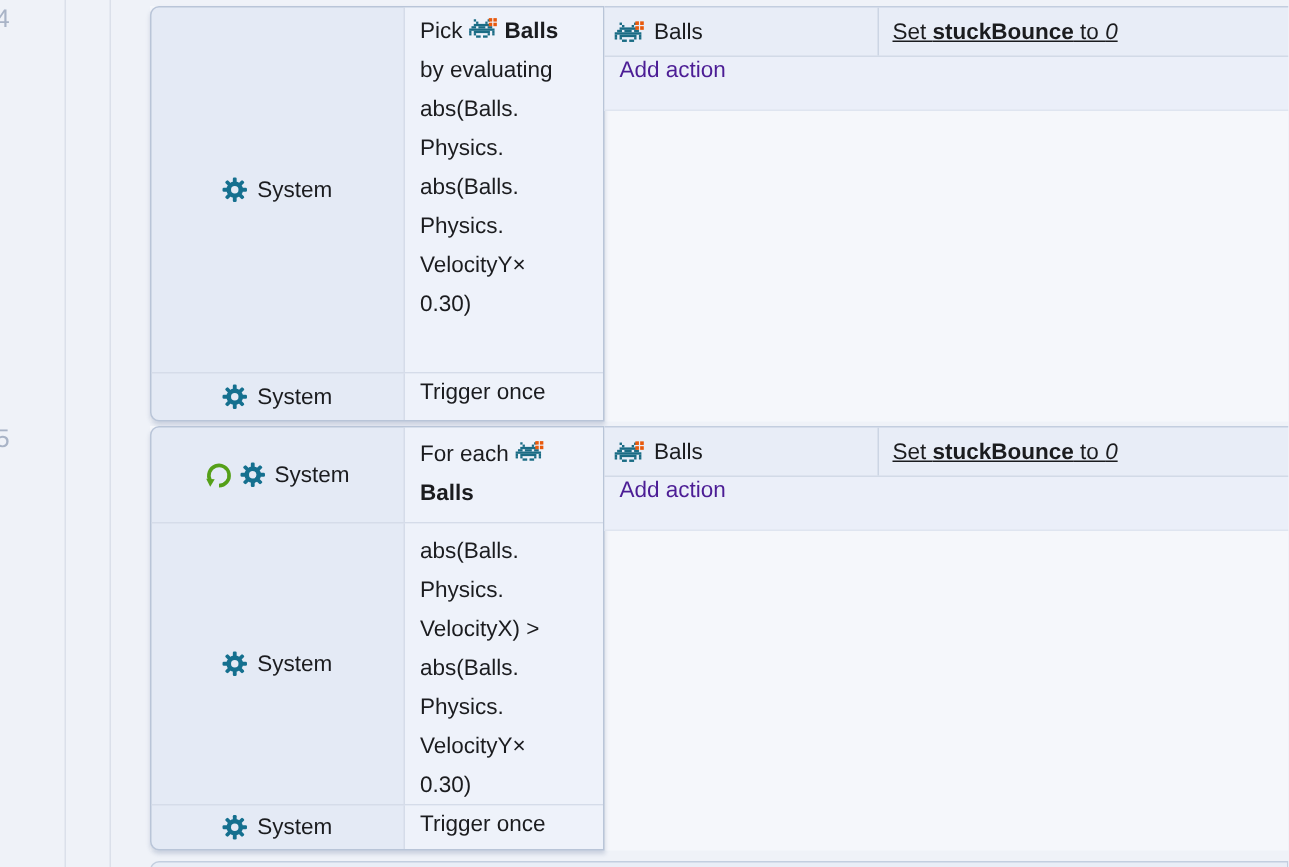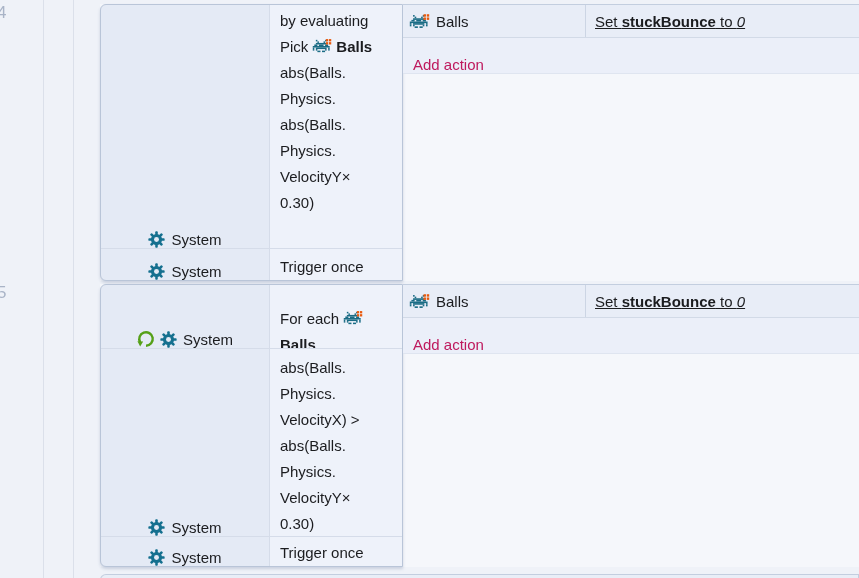--- a/index.html
+++ b/index.html
@@ -41,28 +41,28 @@
   }
   .cond-row { display:flex; min-height:0; }
   .cond-row.grow { flex:1 1 auto; }
   .cond-row.fixed32 { flex:0 0 32px; }
   .cond-row.fixed63 { flex:0 0 63px; }
   .cond-row.fixed30 { flex:0 0 30px; }
   .cond-row + .cond-row { border-top:1px solid #d5dce9; }
   .cond-obj {
     width:169px; flex:0 0 169px;
     border-right:1px solid #d5dce9;
-    display:flex; align-items:flex-end; justify-content:center; gap:6px;
+    display:flex; align-items:center; justify-content:center; gap:6px;
   }
   .cond-text {
     flex:1 1 auto; background:#eef2fa;
     padding:3px 4px 3px 10px;
     line-height:26px; overflow:hidden;
   }
-  .cond-text.vcenter { display:flex; align-items:flex-end; padding-top:0; padding-bottom:0; }
+  .cond-text.vcenter { display:flex; align-items:flex-start; padding-top:0; padding-bottom:0; }
   .line { white-space:nowrap; }
   b { font-weight:700; }
   i { font-style:italic; }
 
   
   .actions { position:absolute; left:303px; top:0; right:0; }
   .action-row {
     height:34px; background:#e8edf7;
     border-top:1px solid #c3cedf;
     border-bottom:1px solid #d2dae7;
@@ -70,22 +70,22 @@
   }
   .action-obj {
     width:183px; flex:0 0 183px;
     border-right:1px solid #ccd5e4;
     display:flex; align-items:center; gap:6px; padding-left:6px;
   }
   .action-text { flex:1 1 auto; display:flex; align-items:center; padding-left:9px;text-decoration:underline; }
   .add-action {
     height:36px; background:#ebeff9;
     border-bottom:1px solid #dfe5f0;
-    color:#be185d;
-    display:flex; align-items:flex-end; padding-left:10px;
+    color:#4c1d95;
+    display:flex; align-items:flex-start; padding-left:10px;
   }
 
   
   .stub {
     position:absolute; left:100px; top:574px; width:759px; height:6px;
     background:#e9eef7;
     border:1px solid #c3cedf; border-bottom:none;
     border-radius:6px 0 0 0;
   }
 
@@ -157,26 +157,26 @@
     <div class="cond-block">
 
       <div class="cond-row grow">
         <div class="cond-obj">
           <svg class="icon-gear">
               <use href="#sym-gear"></use>
             </svg>
           <span>System</span>
         </div>
         <div class="cond-text">
-          <div class="line">by evaluating</div>
           <div class="line">
             <span>Pick</span><svg class="icon-inv-inline">
                 <use href="#sym-invader"></use>
               </svg><b>Balls</b>
           </div>
+          <div class="line">by evaluating</div>
           <div class="line">abs(Balls.</div>
           <div class="line">Physics.</div>
           <div class="line">abs(Balls.</div>
           <div class="line">Physics.</div>
           <div class="line">VelocityY×</div>
           <div class="line">0.30)</div>
         </div>
       </div>
 
       <div class="cond-row fixed32">
@@ -217,21 +217,21 @@
       <div class="cond-row fixed63">
         <div class="cond-obj">
           <svg class="icon-loop">
               <use href="#sym-loop"></use>
             </svg>
           <svg class="icon-gear">
               <use href="#sym-gear"></use>
             </svg>
           <span>System</span>
         </div>
-        <div class="cond-text" style="padding-top:21px;">
+        <div class="cond-text" style="padding-top:5px;">
           <div class="line">
             <span>For each</span><svg class="icon-inv-inline">
                 <use href="#sym-invader"></use>
               </svg>
           </div>
           <div class="line">
             <b>Balls</b>
           </div>
         </div>
       </div>

